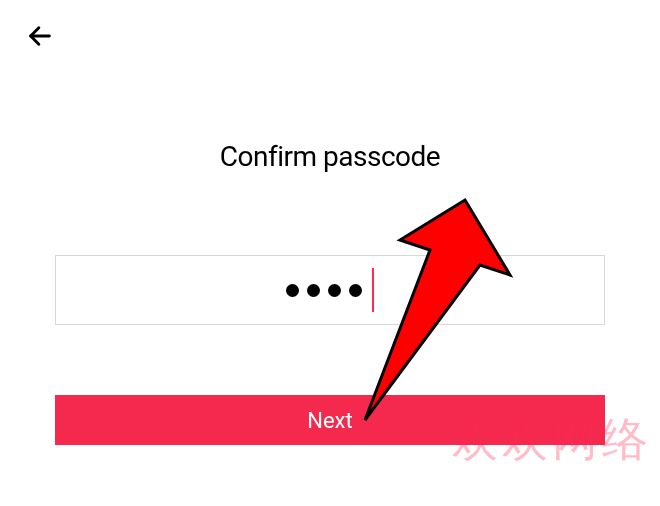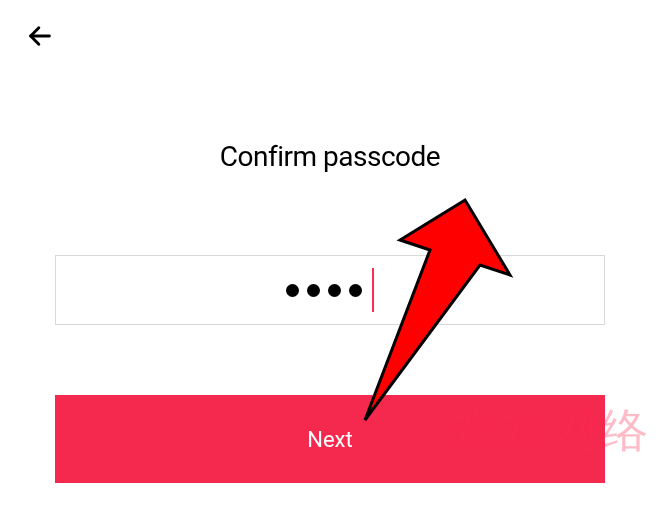--- a/index.html
+++ b/index.html
@@ -68,41 +68,41 @@
       width: 2px;
       height: 44px;
       background: #fe2c55;
       margin-left: 2px;
     }
     .next-button {
       position: absolute;
       top: 395px;
       left: 55px;
       right: 55px;
-      height: 88px;
+      height: 50px;
       background: #f5284e;
       display: flex;
       align-items: center;
       justify-content: center;
       cursor: pointer;
       color: #ffffff;
       font-size: 22px;
       font-weight: 400;
     }
     .arrow-annotation {
       position: absolute;
       top: 195px;
       left: 335px;
       width: 200px;
       height: 230px;
       pointer-events: none;
     }
     .watermark {
       position: absolute;
-      bottom: 44px;
+      bottom: 35px;
       right: 8px;
       font-size: 46px;
       color: rgba(254, 44, 85, 0.32);
       font-weight: 400;
       letter-spacing: 4px;
       font-family: "Microsoft YaHei", "SimHei", sans-serif;
       pointer-events: none;
       margin-top: 28px;
     }
   </style>

